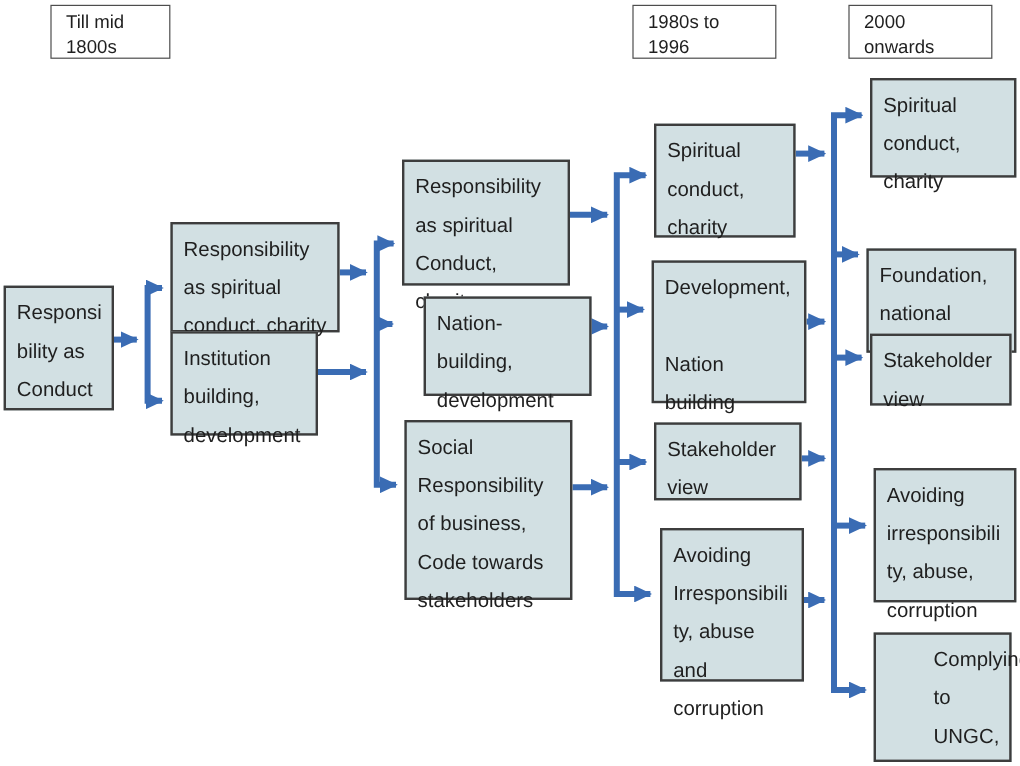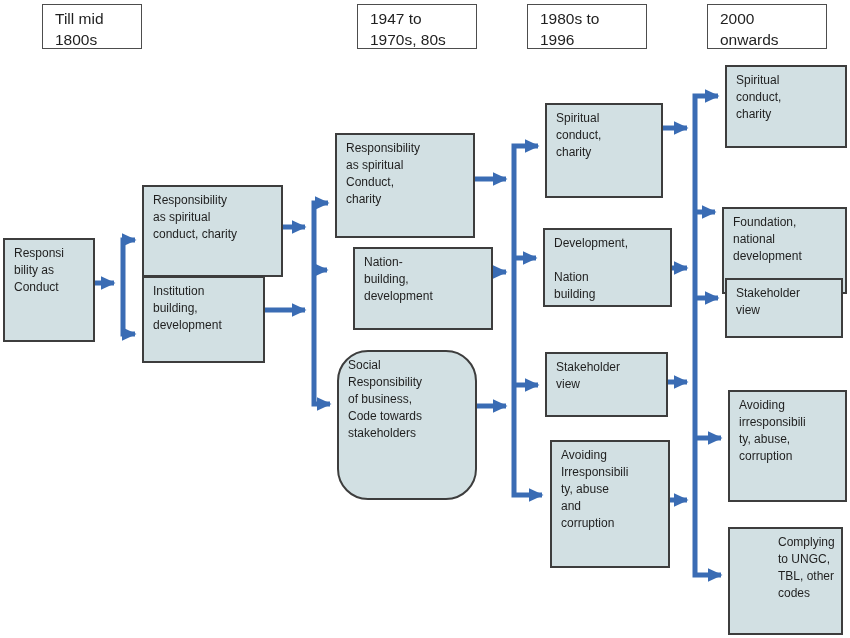--- a/index.html
+++ b/index.html
@@ -19,22 +19,22 @@
     font-size:15.5px;
     line-height:21px;
     padding:3px 10px 4px 12px;
     white-space:pre-line;
   }
   .node{
     position:absolute;
     box-sizing:border-box;
     background:var(--box-fill,#d2e0e3);
     border:2px solid var(--box-border,#3d3d3d);
-    font-size:12px;
-    line-height:17px;
+    font-size:17px;
+    line-height:32px;
     padding:5px 6px 4px 9px;
     white-space:pre-line;
   }
   #arrows{
     position:absolute;left:0;top:0;
     pointer-events:none;
   }
   .arrow{
     fill:none;
     stroke:var(--arrow-color,#3a6cb4);
@@ -42,22 +42,20 @@
   }
   #ah path{fill:var(--arrow-color,#3a6cb4);}
 </style>
 </head>
 <body>
 
 <div id="canvas">
 
   <div class="period" style="left:42px;top:4px;width:100px;height:45px;">Till mid
 1800s</div>
-  <div class="period" style="left:357px;top:4px;width:120px;height:45px;">1947 to
-1970s, 80s</div>
   <div class="period" style="left:527px;top:4px;width:120px;height:45px;">1980s to
 1996</div>
   <div class="period" style="left:707px;top:4px;width:120px;height:45px;">2000
 onwards</div>
 
   <svg id="arrows" width="850" height="638" viewBox="0 0 850 638">
     <defs>
       <marker id="ah" viewBox="0 0 3 2.8" markerWidth="3" markerHeight="2.8" refX="2.7" refY="1.4" orient="auto-start-reverse" markerUnits="strokeWidth">
         <path d="M0,0 L3,1.4 L0,2.8 Z"></path>
       </marker>
@@ -107,30 +105,30 @@
 building,
 development</div>
 
   <div class="node" style="left:335px;top:133px;width:140px;height:105px;">Responsibility
 as spiritual
 Conduct,
 charity</div>
   <div class="node" style="left:353px;top:247px;width:140px;height:83px;">Nation-
 building,
 development</div>
-  <div class="node" style="left:337px;top:350px;width:140px;height:150px;border-radius:31px;">Social
+  <div class="node" style="left:337px;top:350px;width:140px;height:150px;">Social
 Responsibility
 of business,
 Code towards
 stakeholders</div>
 
   <div class="node" style="left:545px;top:103px;width:118px;height:95px;">Spiritual
 conduct,
 charity</div>
-  <div class="node" style="left:543px;top:228px;width:129px;height:79px;">Development,
+  <div class="node" style="left:543px;top:217px;width:129px;height:119px;">Development,
 
 Nation
 building</div>
   <div class="node" style="left:545px;top:352px;width:123px;height:65px;">Stakeholder
 view</div>
   <div class="node" style="left:550px;top:440px;width:120px;height:128px;">Avoiding
 Irresponsibili
 ty, abuse
 and
 corruption</div>

